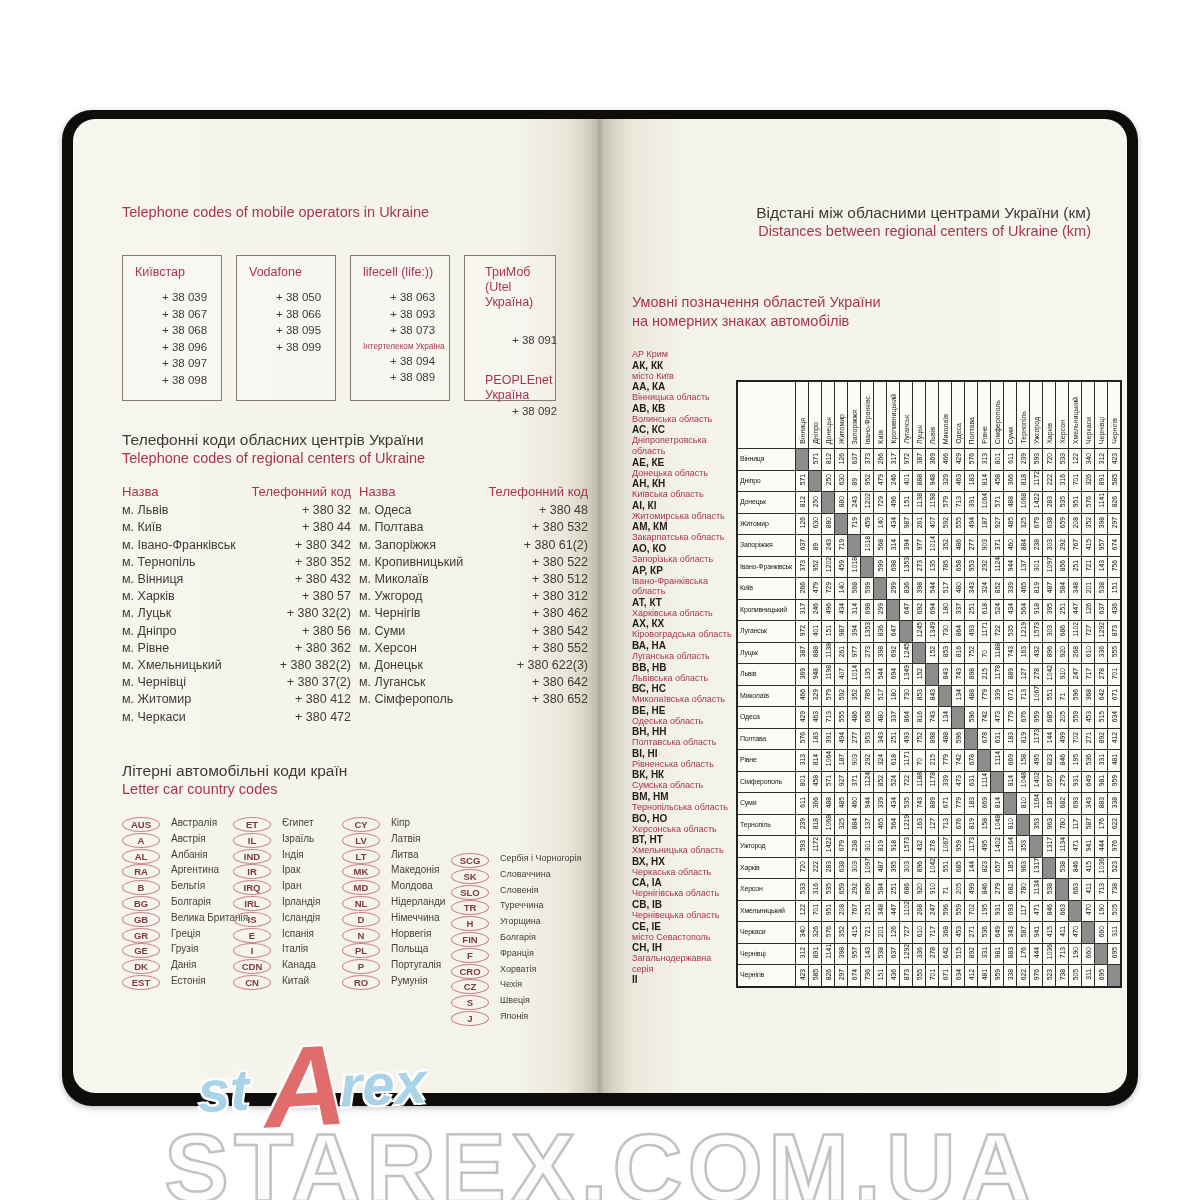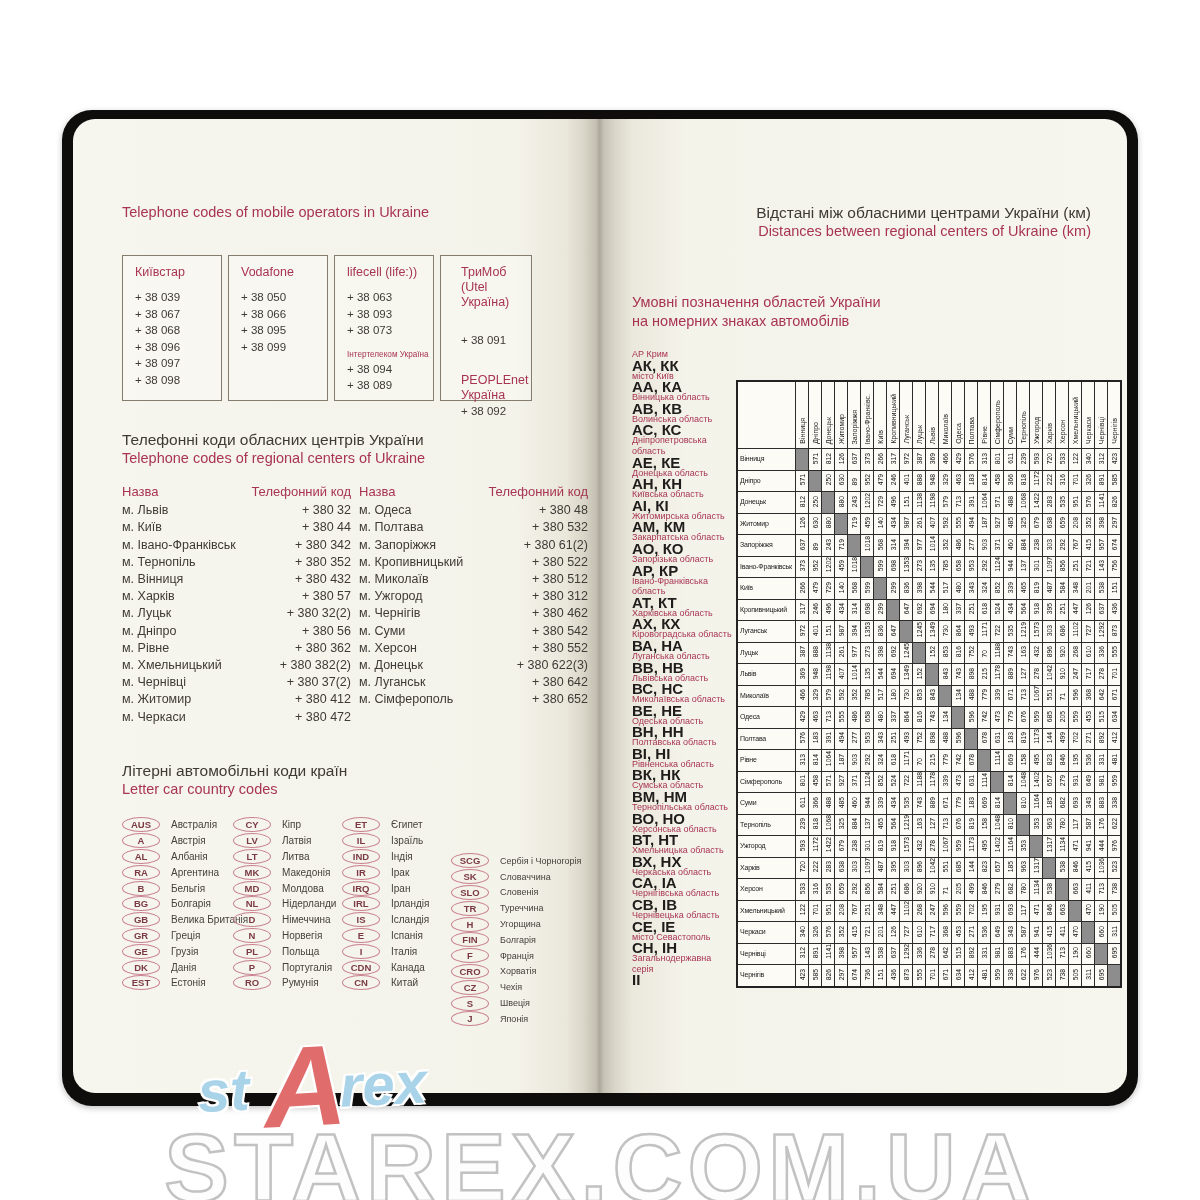--- a/index.html
+++ b/index.html
@@ -14,58 +14,58 @@
   .page.right{background:linear-gradient(to left,#f7f6ee 0%,#f4f3ea 84%,#e8e5d8 97%,#d8d4c6 100%);
               border-radius:0 22px 22px 0;}
   .pages::after{content:'';position:absolute;left:50%;top:0;bottom:0;width:66px;transform:translateX(-50%);
                 background:linear-gradient(to right,rgba(90,85,70,0) 0%,rgba(90,85,70,.16) 44%,rgba(55,50,40,.26) 50%,rgba(90,85,70,.16) 56%,rgba(90,85,70,0) 100%);
                 pointer-events:none;}
   .sec{position:absolute;}
   .t-uk{font-size:15.5px;color:#3e3a36;line-height:19px;}
   .t-en{font-size:14.5px;color:#a83453;line-height:19px;}
 
   
-  .op-boxes{position:absolute;left:49px;top:136px;display:flex;gap:6px;}
+  .op-boxes{position:absolute;left:49px;top:136px;display:flex;gap:14px;}
   .op-box{border:1px solid #847c6c;background:rgba(255,255,255,.25);width:100px;height:146px;
           padding:9px 6px 0 12px;box-sizing:border-box;}
   .op-box:nth-child(4){width:92px;padding-left:20px;}
   .op-title{font-size:12.5px;color:#a83453;line-height:15px;margin-bottom:9px;}
-  .op-code{font-size:11.5px;color:#3e3a36;line-height:16.5px;white-space:nowrap;}
-  .op-box:nth-child(3) .op-extra{font-size:8.2px;color:#a83453;line-height:12px;margin-top:10px;white-space:nowrap;}
+  .op-code{font-size:11.5px;color:#3e3a36;line-height:16.5px;white-space:nowrap;margin-left:27px;}
+  .op-box:nth-child(3) .op-extra{font-size:8.2px;color:#a83453;line-height:12px;margin-top:2px;white-space:nowrap;}
   .op-box:nth-child(4) .op-extra{font-size:12.5px;color:#a83453;line-height:15px;margin-top:24px;}
   .op-box:nth-child(4) .op-title{margin-bottom:22px;}
 
   
   .reg-cols{position:absolute;left:49px;top:364px;width:466px;display:flex;gap:8px;}
   .reg-col{width:229px;}
   .reg-row{display:flex;justify-content:space-between;font-size:12.5px;line-height:17.2px;}
   .reg-head{color:#a83453;font-size:13px;margin-bottom:2px;}
   .reg-head .reg-name,.reg-head .reg-code{color:#a83453;}
   .reg-name{color:#3e3a36;}
   .reg-code{color:#3e3a36;text-align:right;}
 
   
   .country-grid{position:absolute;left:49px;top:698px;display:flex;}
   .cc-col{width:111px;}
   .cc-col:nth-child(2){width:109px;}
   .cc-col:nth-child(3){width:109px;}
   .cc-col:nth-child(4){width:140px;margin-top:36px;}
-  .cc-item{display:flex;align-items:center;height:15.8px;}
+  .cc-item{display:flex;height:15.8px;}
   .cc-badge{display:inline-block;width:36px;min-width:36px;height:13px;border:1px solid #c9808f;
             border-radius:50%;text-align:center;font-size:9.5px;font-weight:bold;color:#7b3a42;
             line-height:13px;}
   .cc-name{font-size:10px;color:#46413c;margin-left:11px;white-space:nowrap;}
   .cc-col:nth-child(4) .cc-name{font-size:9px;}
 
   
   .dist-title{position:absolute;right:36px;top:84px;text-align:right;}
   .legend-heading{position:absolute;left:32px;top:174px;font-size:14.5px;color:#a83453;line-height:18.5px;}
   .legend{position:absolute;left:32px;top:230px;width:102px;}
   .lg-region{font-size:9px;color:#a83453;line-height:10.6px;}
-  .lg-codes{font-size:15px;font-weight:bold;color:#1f1d1b;line-height:11px;}
+  .lg-codes{font-size:10px;font-weight:bold;color:#1f1d1b;line-height:11px;}
 
   
   #distWrap{position:absolute;left:136px;top:261px;}
   table.dist-table{border-collapse:collapse;background:#fcfbf6;border:2px solid #222;}
   .dist-table th,.dist-table td{border:1px solid #2c2c2c;padding:0;margin:0;}
   .dist-table th.corner{width:53px;background:#fcfbf6;}
   .dist-table th.head{width:12px;height:66px;vertical-align:bottom;background:#fcfbf6;font-weight:normal;}
   .dist-table td{width:12px;height:20.5px;text-align:center;vertical-align:middle;background:#fcfbf6;}
   .dist-table td.rowlabel{width:53px;font-size:7px;text-align:left;padding:0 2px;line-height:1.1;
                           letter-spacing:-0.2px;color:#1b1b1b;}
@@ -298,20 +298,66 @@
               <span class="cc-badge">DK</span>
               <span class="cc-name">Данія</span>
             </div>
             <div class="cc-item">
               <span class="cc-badge">EST</span>
               <span class="cc-name">Естонія</span>
             </div>
           </div>
           <div class="cc-col">
             <div class="cc-item">
+              <span class="cc-badge">ET</span>
+              <span class="cc-name">Єгипет</span>
+            </div>
+            <div class="cc-item">
+              <span class="cc-badge">IL</span>
+              <span class="cc-name">Ізраїль</span>
+            </div>
+            <div class="cc-item">
+              <span class="cc-badge">IND</span>
+              <span class="cc-name">Індія</span>
+            </div>
+            <div class="cc-item">
+              <span class="cc-badge">IR</span>
+              <span class="cc-name">Ірак</span>
+            </div>
+            <div class="cc-item">
+              <span class="cc-badge">IRQ</span>
+              <span class="cc-name">Іран</span>
+            </div>
+            <div class="cc-item">
+              <span class="cc-badge">IRL</span>
+              <span class="cc-name">Ірландія</span>
+            </div>
+            <div class="cc-item">
+              <span class="cc-badge">IS</span>
+              <span class="cc-name">Ісландія</span>
+            </div>
+            <div class="cc-item">
+              <span class="cc-badge">E</span>
+              <span class="cc-name">Іспанія</span>
+            </div>
+            <div class="cc-item">
+              <span class="cc-badge">I</span>
+              <span class="cc-name">Італія</span>
+            </div>
+            <div class="cc-item">
+              <span class="cc-badge">CDN</span>
+              <span class="cc-name">Канада</span>
+            </div>
+            <div class="cc-item">
+              <span class="cc-badge">CN</span>
+              <span class="cc-name">Китай</span>
+            </div>
+          </div>
+          <div class="cc-col">
+            <div class="cc-item">
               <span class="cc-badge">CY</span>
               <span class="cc-name">Кіпр</span>
             </div>
             <div class="cc-item">
               <span class="cc-badge">LV</span>
               <span class="cc-name">Латвія</span>
             </div>
             <div class="cc-item">
               <span class="cc-badge">LT</span>
               <span class="cc-name">Литва</span>
@@ -340,66 +386,20 @@
               <span class="cc-badge">PL</span>
               <span class="cc-name">Польща</span>
             </div>
             <div class="cc-item">
               <span class="cc-badge">P</span>
               <span class="cc-name">Португалія</span>
             </div>
             <div class="cc-item">
               <span class="cc-badge">RO</span>
               <span class="cc-name">Румунія</span>
-            </div>
-          </div>
-          <div class="cc-col">
-            <div class="cc-item">
-              <span class="cc-badge">ET</span>
-              <span class="cc-name">Єгипет</span>
-            </div>
-            <div class="cc-item">
-              <span class="cc-badge">IL</span>
-              <span class="cc-name">Ізраїль</span>
-            </div>
-            <div class="cc-item">
-              <span class="cc-badge">IND</span>
-              <span class="cc-name">Індія</span>
-            </div>
-            <div class="cc-item">
-              <span class="cc-badge">IR</span>
-              <span class="cc-name">Ірак</span>
-            </div>
-            <div class="cc-item">
-              <span class="cc-badge">IRQ</span>
-              <span class="cc-name">Іран</span>
-            </div>
-            <div class="cc-item">
-              <span class="cc-badge">IRL</span>
-              <span class="cc-name">Ірландія</span>
-            </div>
-            <div class="cc-item">
-              <span class="cc-badge">IS</span>
-              <span class="cc-name">Ісландія</span>
-            </div>
-            <div class="cc-item">
-              <span class="cc-badge">E</span>
-              <span class="cc-name">Іспанія</span>
-            </div>
-            <div class="cc-item">
-              <span class="cc-badge">I</span>
-              <span class="cc-name">Італія</span>
-            </div>
-            <div class="cc-item">
-              <span class="cc-badge">CDN</span>
-              <span class="cc-name">Канада</span>
-            </div>
-            <div class="cc-item">
-              <span class="cc-badge">CN</span>
-              <span class="cc-name">Китай</span>
             </div>
           </div>
           <div class="cc-col">
             <div class="cc-item">
               <span class="cc-badge">SCG</span>
               <span class="cc-name">Сербія і Чорногорія</span>
             </div>
             <div class="cc-item">
               <span class="cc-badge">SK</span>
               <span class="cc-name">Словаччина</span>

